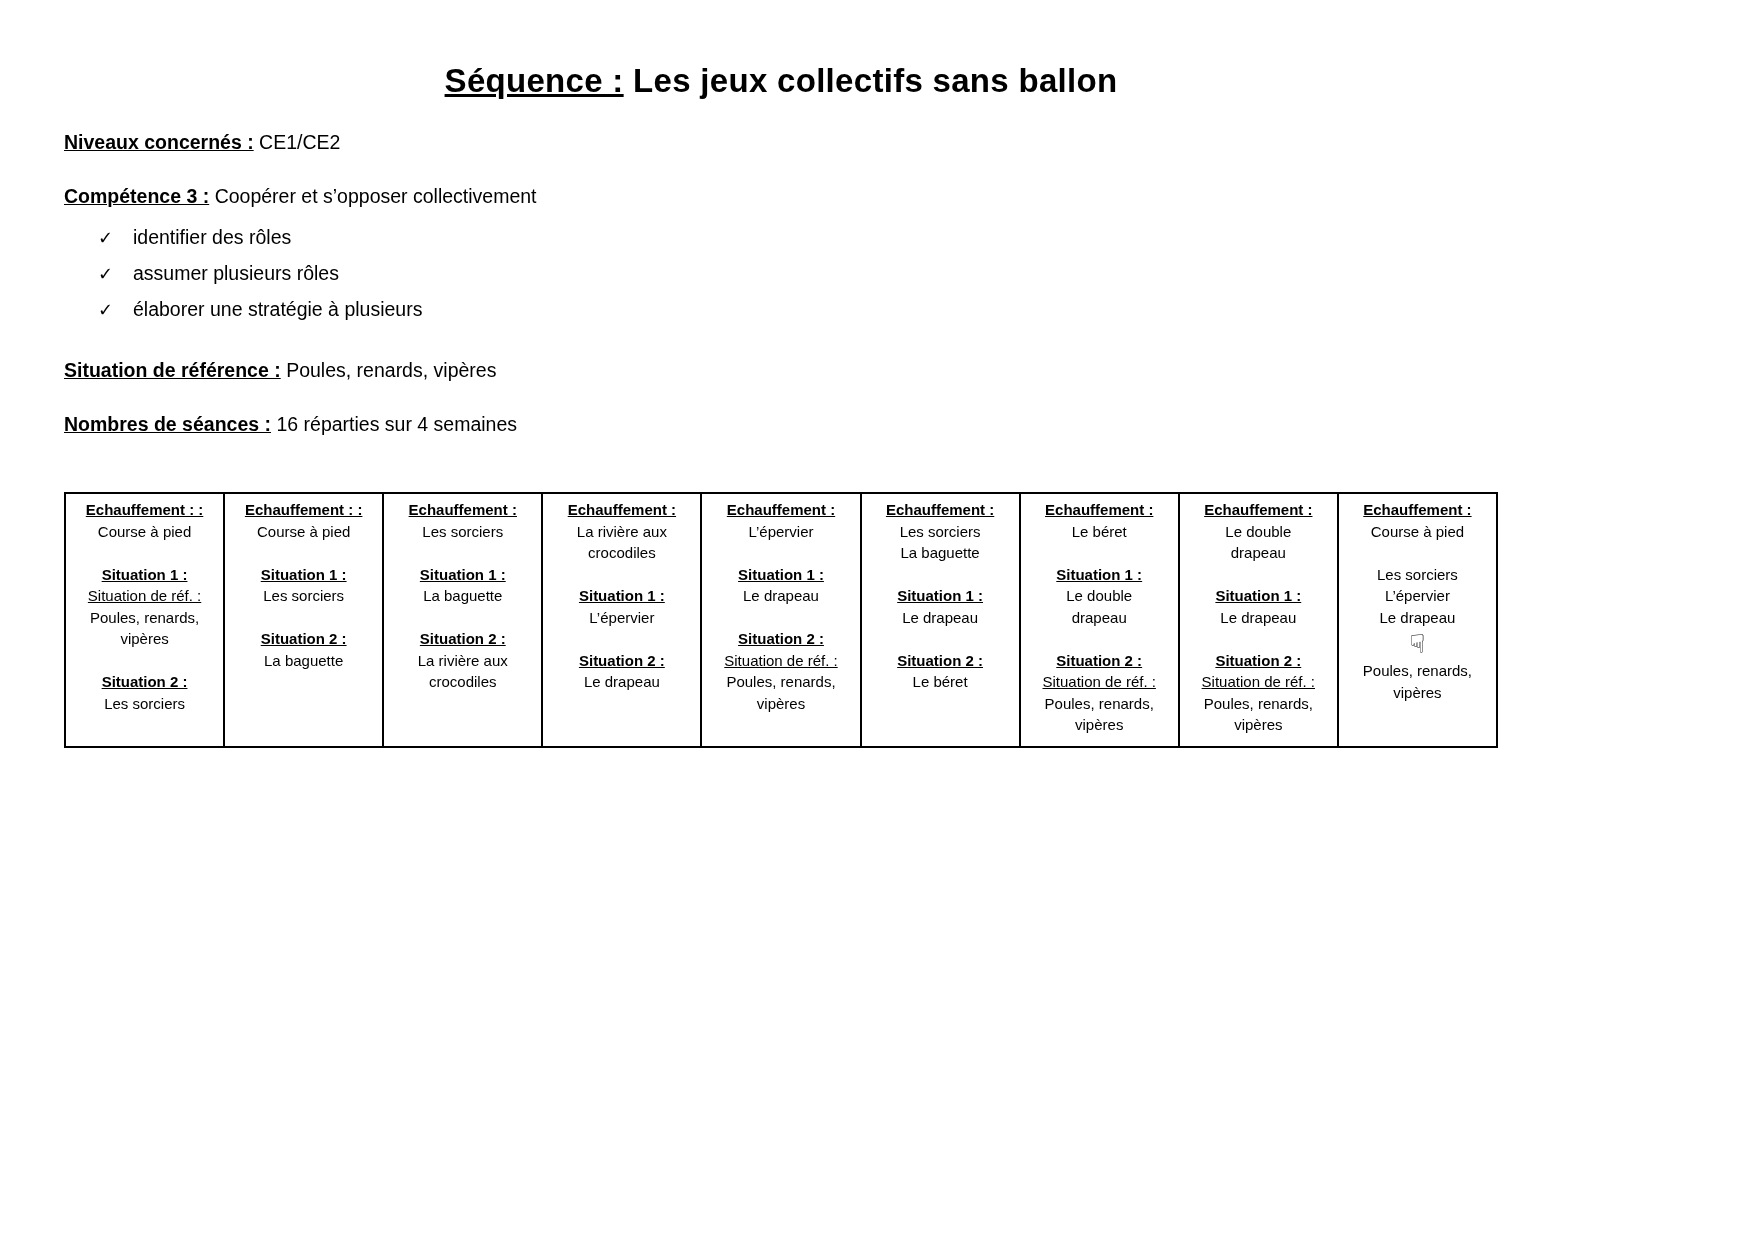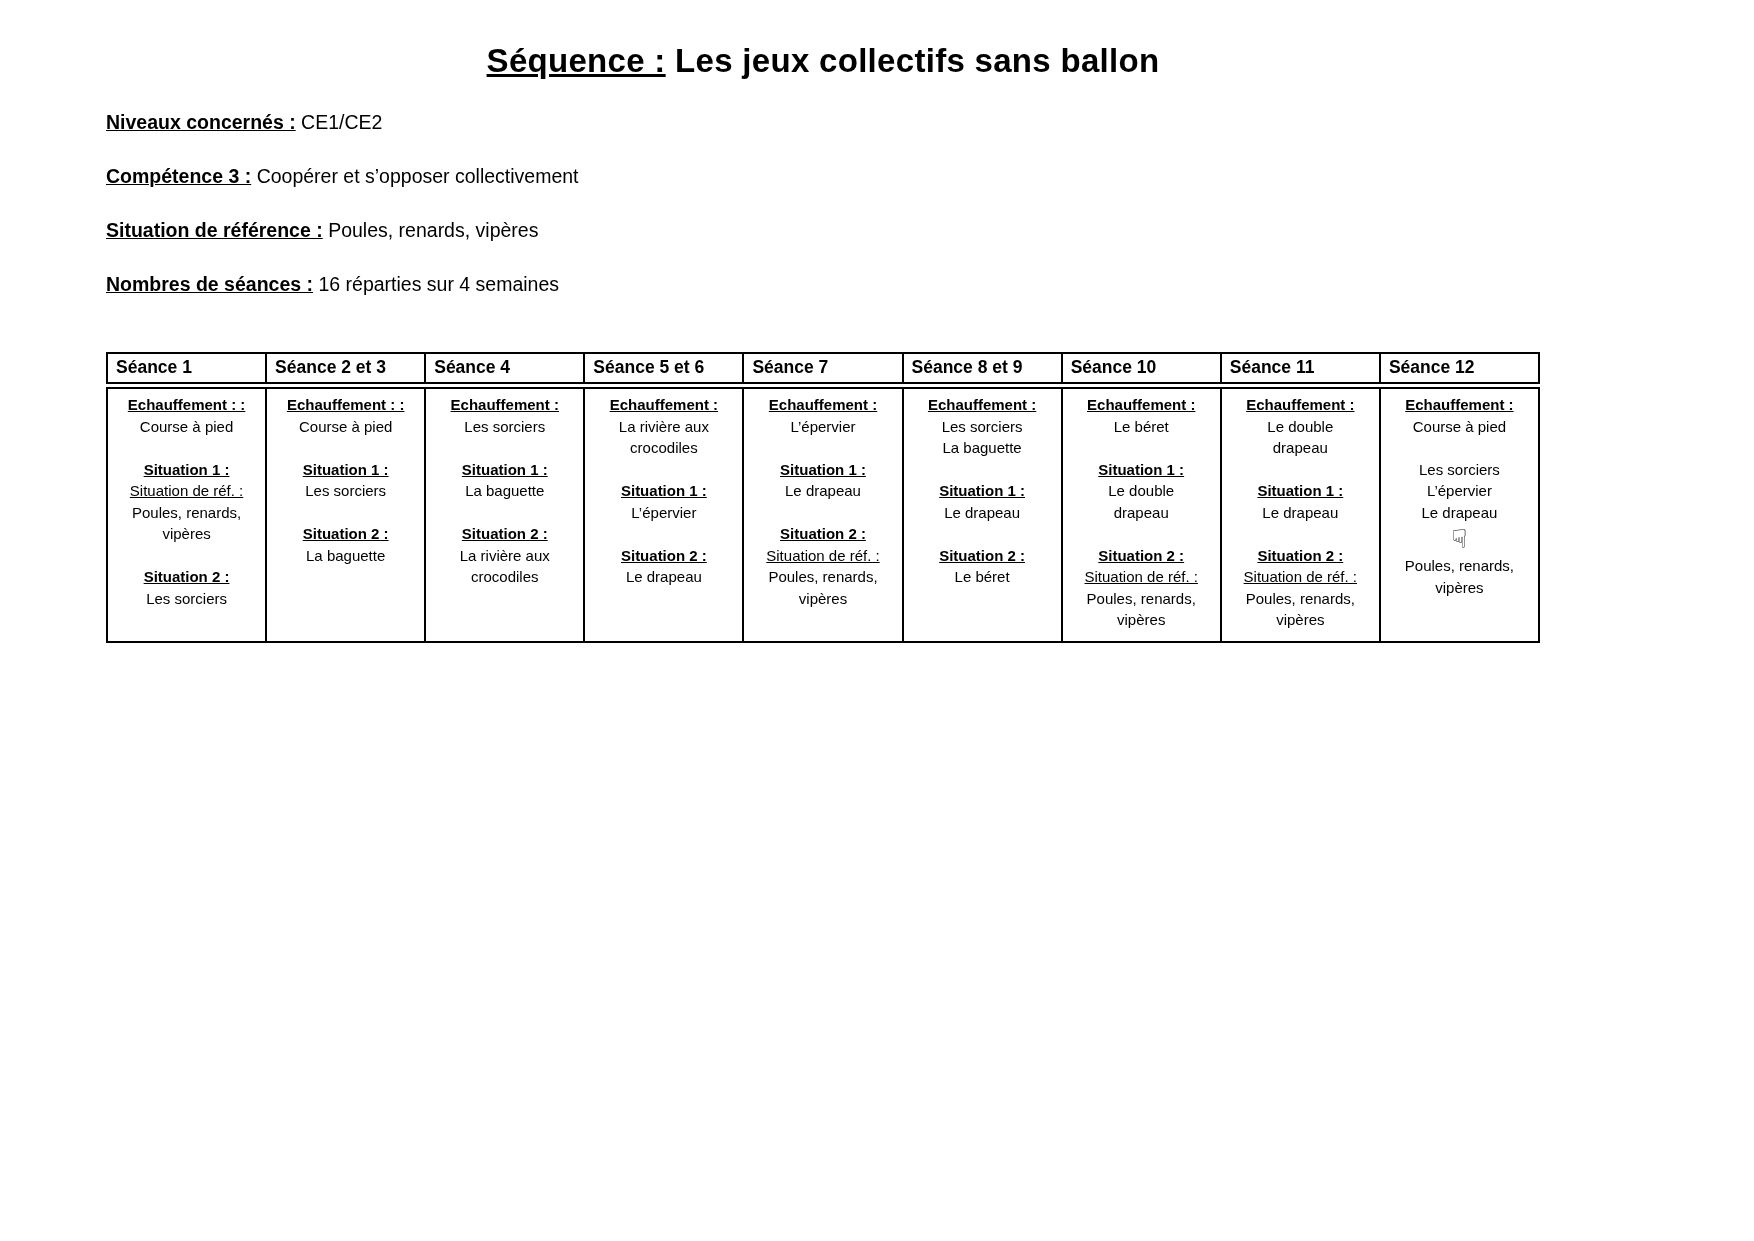--- a/index.html
+++ b/index.html
@@ -7,22 +7,22 @@
   body {
     width: 1754px;
     height: 1241px;
     background: #ffffff;
     color: #000000;
     font-family: "Liberation Sans", "DejaVu Sans", sans-serif;
     overflow: hidden;
   }
   .content {
     width: 1434px;
-    margin-left: 106px;
-    padding-top: 42px;
+    margin-left: 64px;
+    padding-top: 62px;
   }
   .title {
     margin: 0;
     text-align: center;
     font-size: 33px;
     font-weight: bold;
     letter-spacing: 0.3px;
   }
   .title .u { text-decoration: underline; }
   .field {
@@ -77,47 +77,43 @@
     <span class="flabel">Niveaux concernés :</span>
     <span class="fvalue">CE1/CE2</span>
   </p>
 
   <p class="field">
     <span class="flabel">Compétence 3 :</span>
     <span class="fvalue">Coopérer et s’opposer collectivement</span>
   </p>
 
 
+  <div class="objectives">
+    <div class="obj">
+      <span class="check">✓</span><span>identifier des rôles</span>
+    </div>
+    <div class="obj">
+      <span class="check">✓</span><span>assumer plusieurs rôles</span>
+    </div>
+    <div class="obj">
+      <span class="check">✓</span><span>élaborer une stratégie à plusieurs</span>
+    </div>
+  </div>
 
   <p class="field">
     <span class="flabel">Situation de référence :</span>
     <span class="fvalue">Poules, renards, vipères</span>
   </p>
 
   <p class="field">
     <span class="flabel">Nombres de séances :</span>
     <span class="fvalue">16 réparties sur 4 semaines</span>
   </p>
 
   <div class="tables">
-    <table class="seance header-table">
-      <tbody>
-        <tr>
-            <th class="hcell">Séance 1</th>
-            <th class="hcell">Séance 2 et 3</th>
-            <th class="hcell">Séance 4</th>
-            <th class="hcell">Séance 5 et 6</th>
-            <th class="hcell">Séance 7</th>
-            <th class="hcell">Séance 8 et 9</th>
-            <th class="hcell">Séance 10</th>
-            <th class="hcell">Séance 11</th>
-            <th class="hcell">Séance 12</th>
-          </tr>
-      </tbody>
-    </table>
     <table class="seance body-table">
       <tbody>
         <tr>
             <td class="bcell">
               <div class="cline heading">Echauffement : :</div>
               <div class="cline text">Course à pied</div>
               <div class="cline blank">&nbsp;</div>
               <div class="cline heading">Situation 1 :</div>
               <div class="cline underline">Situation de réf. :</div>
               <div class="cline text">Poules, renards,

